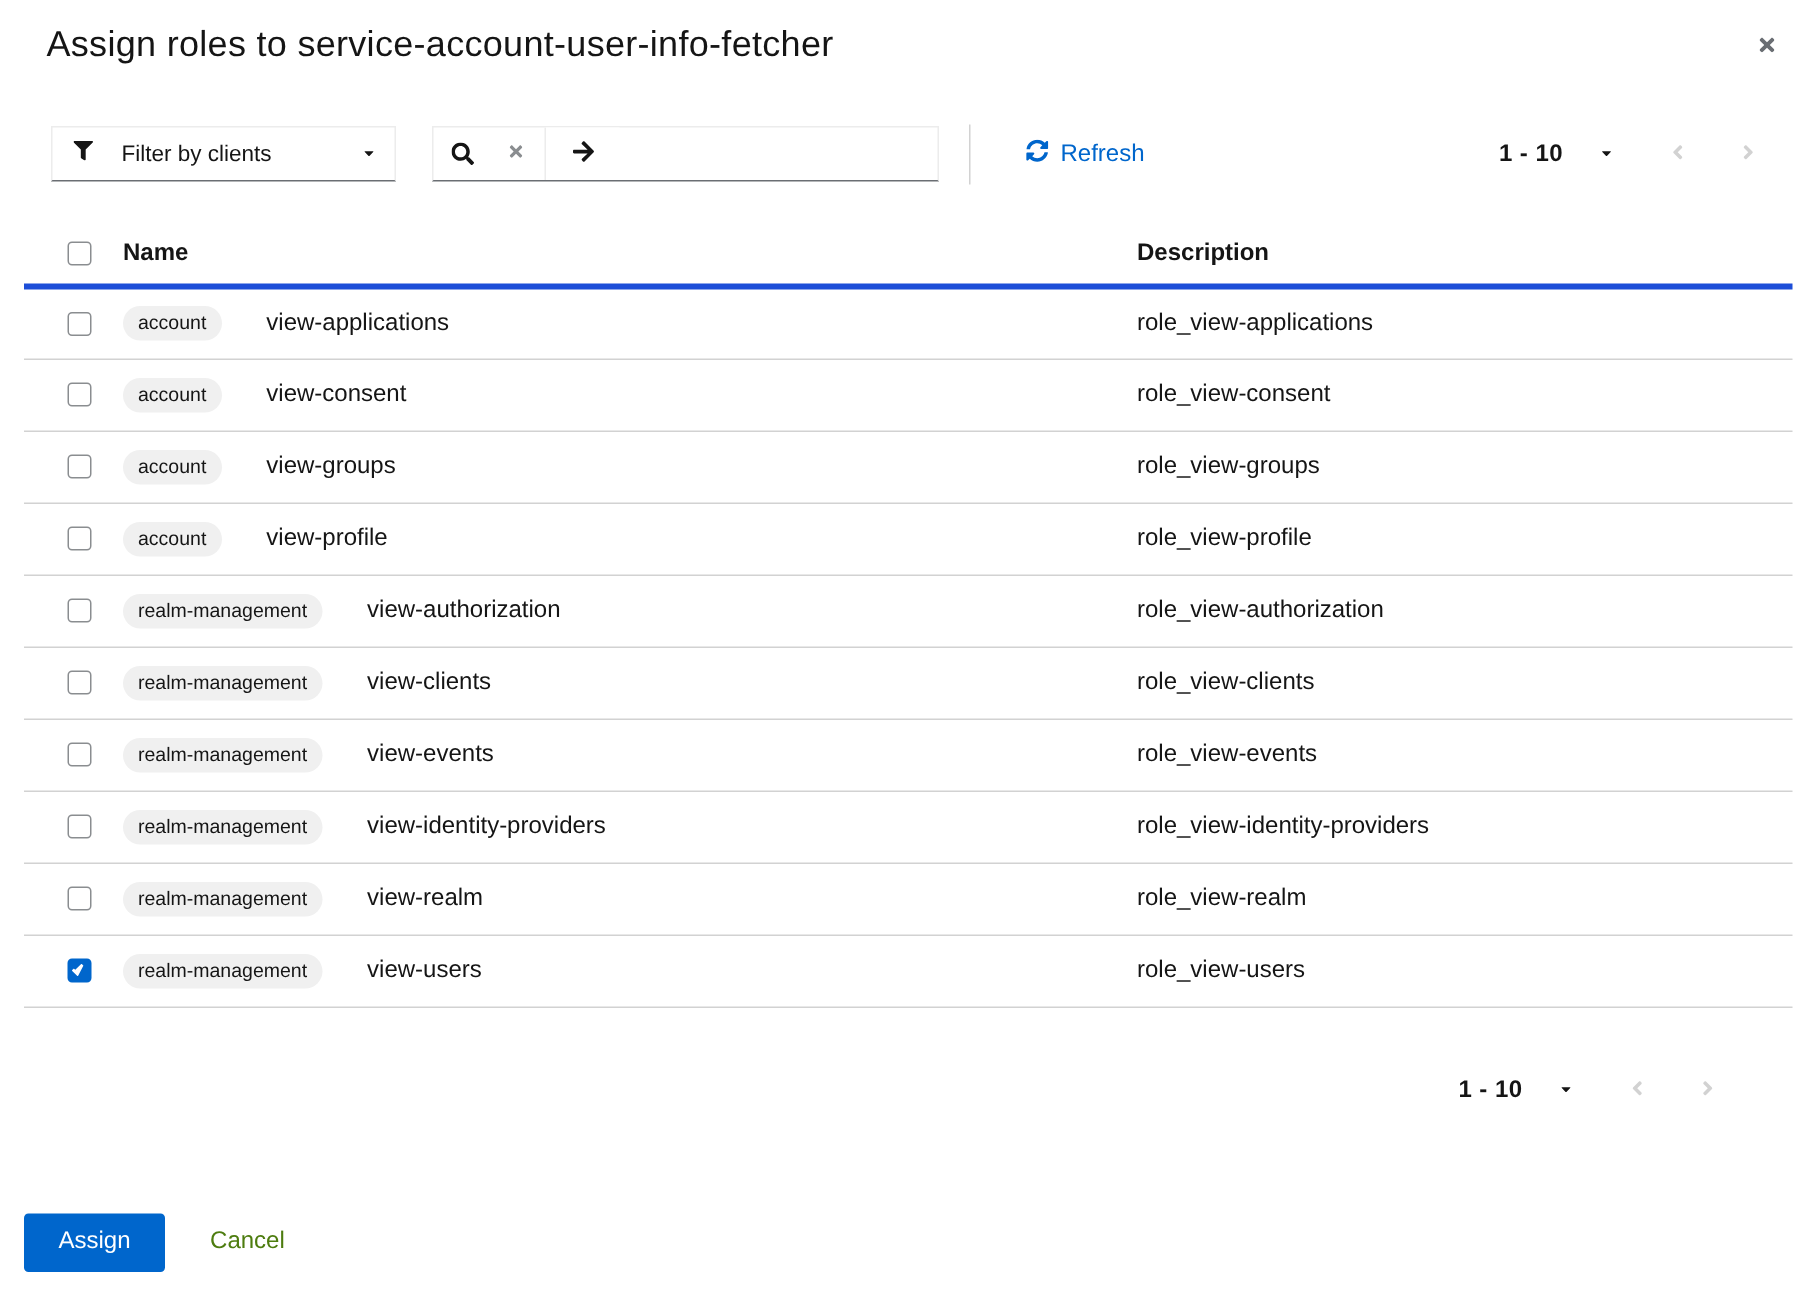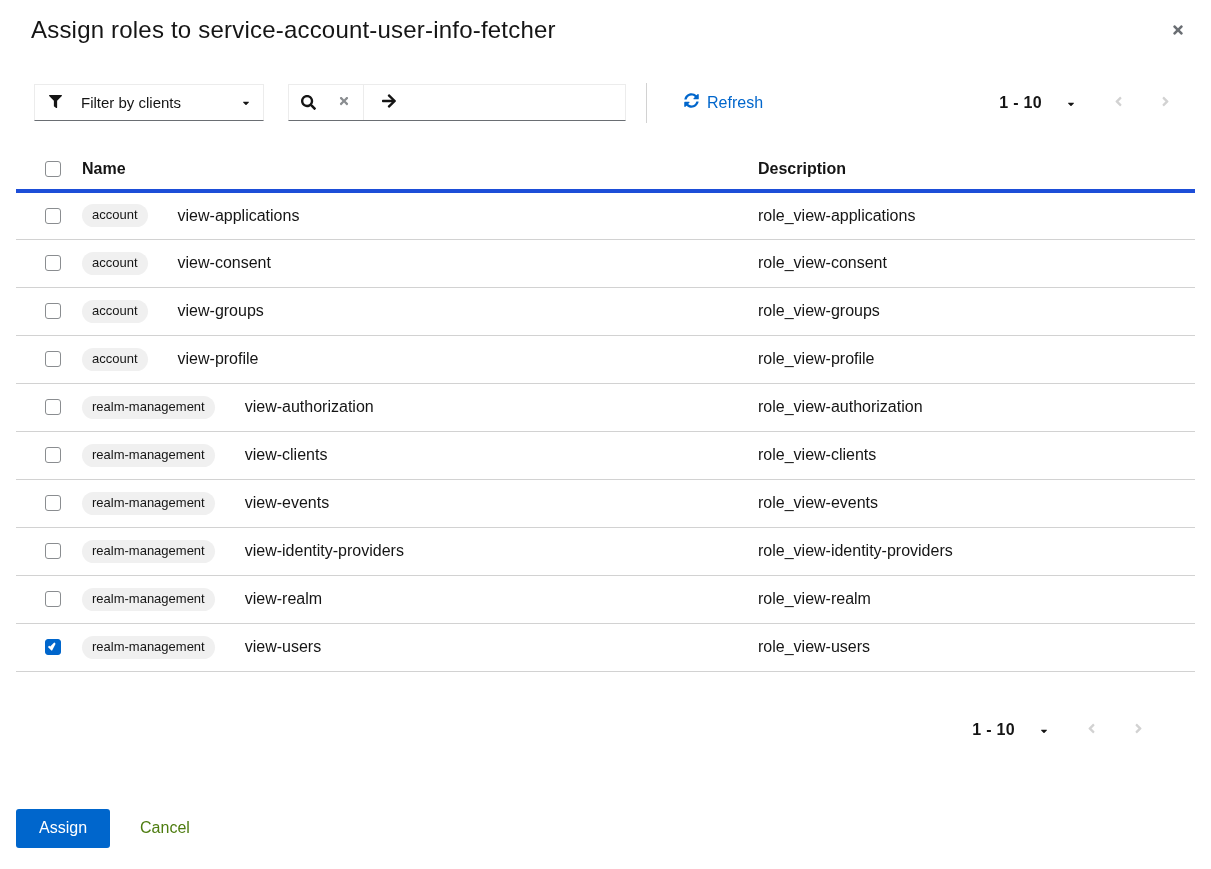--- a/index.html
+++ b/index.html
@@ -33,21 +33,21 @@
     display:flex; align-items:center; justify-content:center; cursor:pointer; }
   .submit-btn svg { width:16px; height:16px; fill:#151515; }
 
   .toolbar-divider { width:1px; height:40px; background:#d2d2d2; margin-left:20px; flex:none; }
 
   .refresh-btn { display:flex; align-items:center; gap:8px; margin-left:37px; background:none;
     border:none; color:#0066cc; font-size:16px; font-family:inherit; cursor:pointer; }
   .refresh-btn svg { width:15px; height:15px; fill:#0066cc; }
 
   
-  .pagination { display:flex; align-items:flex-end; }
+  .pagination { display:flex; align-items:center; }
   .pagination.top { margin-left:auto; margin-right:25px; }
   .pagination.bottom { justify-content:flex-end; margin:43px 68px 0 0; height:24px; }
   .page-range { font-size:16px; font-weight:700; letter-spacing:.3px; }
   .page-menu-btn { background:none; border:none; margin-left:24px; cursor:pointer;
     display:flex; align-items:center; }
   .page-menu-btn svg { width:10px; height:10px; fill:#151515; }
   .page-nav-btn { background:none; border:none; margin-left:38px; cursor:default;
     display:flex; align-items:center; }
   .page-nav-btn svg { width:9px; height:15px; fill:#d2d2d2; }
 

